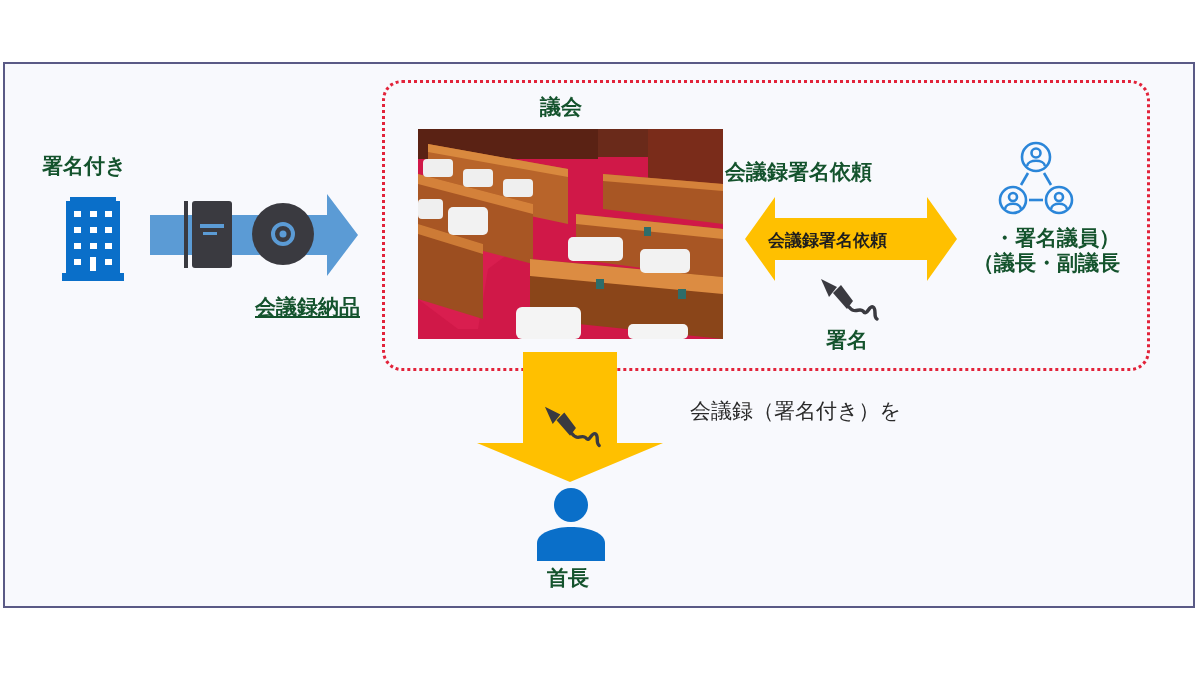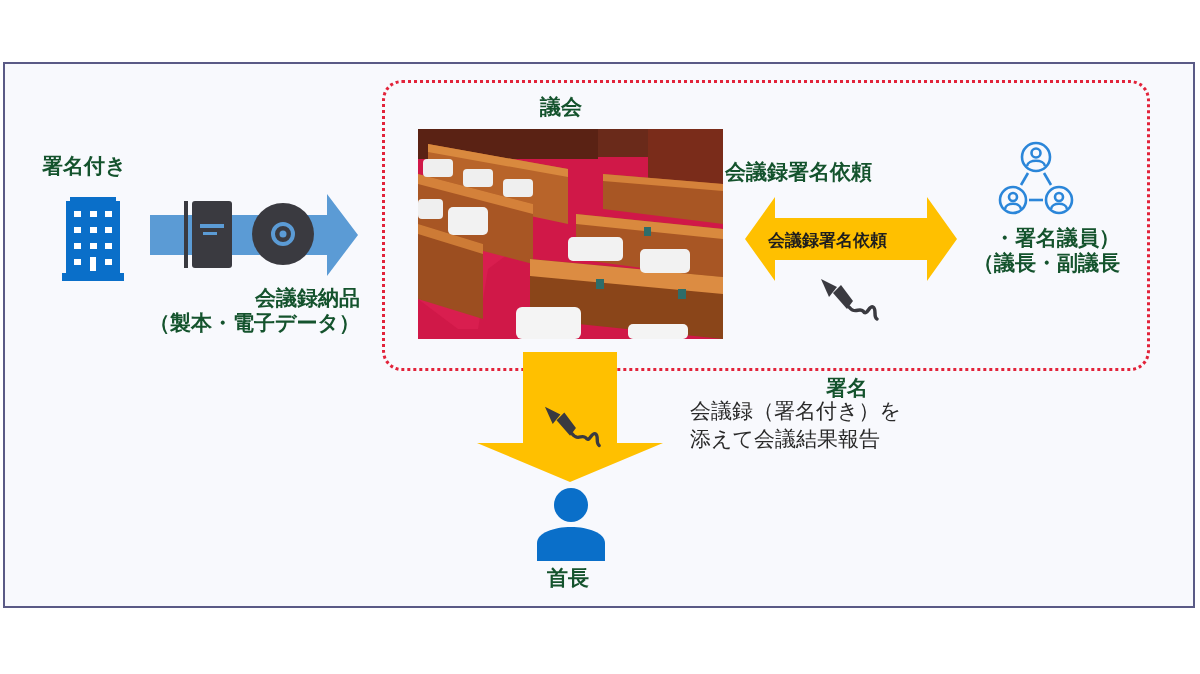--- a/index.html
+++ b/index.html
@@ -4,21 +4,21 @@
 <style>
   html, body { margin:0; padding:0; background:#ffffff; }
   body { width:1200px; height:674px; position:relative; overflow:hidden;
          font-family:"DejaVu Sans", "Liberation Sans", sans-serif; color:#222; }
   .frame { position:absolute; left:3px; top:62px; width:1192px; height:546px;
            border:2px solid #5a5a86; border-right-width:2px; background:#f8f9fd; box-sizing:border-box; }
   .council-box { position:absolute; left:382px; top:80px; width:768px; height:291px;
                  border:3px dotted #e2233a; border-radius:20px; box-sizing:border-box; }
   .abs { position:absolute; }
   .lbl { position:absolute; font-weight:bold; font-size:21px; color:#14532d; white-space:nowrap; text-align:right; line-height:1.2; }
-  .lbl-normal { position:absolute; font-size:21px; color:#2a2a2a; line-height:1.35; white-space:nowrap; }
+  .lbl-normal { position:absolute; font-size:21px; color:#2a2a2a; line-height:1.35; white-space:nowrap;text-align:center; }
   .photo { position:absolute; left:418px; top:129px; width:305px; height:210px; overflow:hidden; }
   .arrow-text { position:absolute; font-weight:bold; font-size:17px; color:#1e1e1e; white-space:nowrap; }
 </style>
 </head>
 <body>
 
 <div class="frame"></div>
 <div class="council-box"></div>
 
 <div class="lbl" style="left:42px; top:154px;">署名付き</div>
@@ -47,23 +47,22 @@
   <rect x="0" y="1" width="4" height="67" fill="#3a3a40"></rect>
   <rect x="8" y="1" width="40" height="67" rx="3" fill="#3a3a40"></rect>
   <rect x="16" y="24" width="24" height="4" fill="#5b9bd5"></rect>
   <rect x="19" y="32" width="14" height="3" fill="#5b9bd5"></rect>
 </svg>
 <svg class="abs" style="left:251px; top:202px;" width="64" height="64" viewBox="0 0 64 64">
   <circle cx="32" cy="32" r="31" fill="#3a3a40"></circle>
   <circle cx="32" cy="32" r="10" fill="none" stroke="#5b9bd5" stroke-width="4"></circle>
   <circle cx="32" cy="32" r="3.5" fill="#5b9bd5"></circle>
 </svg>
-<div class="lbl" style="left:140px; top:286px; width:220px;">
+<div class="lbl" style="left:140px; top:295px; width:220px;text-decoration:underline;">
   <div>会議録納品</div>
-  <div style="margin-left:-6px;">（製本・電子データ）</div>
 </div>
 
 <div class="lbl" style="left:540px; top:95px;">議会</div>
 <div class="photo">
   <svg width="305" height="210" viewBox="0 0 305 210">
     <rect width="305" height="210" fill="#d01848"></rect>
     <rect x="0" y="0" width="305" height="28" fill="#6a2a1a"></rect>
     <rect x="0" y="0" width="180" height="30" fill="#5a2214"></rect>
     <rect x="230" y="0" width="75" height="55" fill="#7a2c1a"></rect>
     <path d="M0 60 L0 170 L40 200 L60 200 L70 140 L110 110 Z" fill="#d91e4f"></path>
@@ -103,21 +102,21 @@
 <svg class="abs" style="left:745px; top:196px;" width="212" height="86" viewBox="0 0 212 86">
   <path d="M0 43 L30 1 V22 H182 V1 L212 43 L182 85 V64 H30 V85 Z" fill="#ffc000"></path>
 </svg>
 <div class="arrow-text" style="left:768px; top:229px;">会議録署名依頼</div>
 
 <svg class="abs" style="left:819px; top:277px;" width="64" height="46" viewBox="0 0 64 46">
   <path d="M2 2 L18 10 L10 20 Z" fill="#3a3a40"></path>
   <path d="M14 16 L22 8 L34 24 L28 32 Z" fill="#3a3a40"></path>
   <path d="M30 30 C36 38, 40 30, 44 34 C48 40, 50 28, 54 30 C58 32, 54 40, 58 42" stroke="#3a3a40" stroke-width="3.5" fill="none" stroke-linecap="round"></path>
 </svg>
-<div class="lbl" style="left:826px; top:328px;margin-top:48px;">署名</div>
+<div class="lbl" style="left:826px; top:328px;">署名</div>
 
 <svg class="abs" style="left:997px; top:140px;" width="80" height="76" viewBox="0 0 80 76">
   <g fill="none" stroke="#2b86d9" stroke-width="2.6">
     <circle cx="39" cy="17" r="14"></circle>
     <circle cx="16" cy="60" r="13"></circle>
     <circle cx="62" cy="60" r="13"></circle>
     <line x1="31" y1="33" x2="24" y2="45"></line>
     <line x1="47" y1="33" x2="54" y2="45"></line>
     <line x1="32" y1="60" x2="46" y2="60"></line>
     <circle cx="39" cy="13" r="4.5"></circle>
@@ -136,20 +135,19 @@
 <svg class="abs" style="left:477px; top:352px;" width="188" height="132" viewBox="0 0 188 132">
   <path d="M46 0 H140 V91 H186 L93 130 L0 91 H46 Z" fill="#ffc000"></path>
 </svg>
 <svg class="abs" style="left:543px; top:404px;" width="62" height="46" viewBox="0 0 64 46">
   <path d="M2 2 L18 10 L10 20 Z" fill="#3a3a40"></path>
   <path d="M14 16 L22 8 L34 24 L28 32 Z" fill="#3a3a40"></path>
   <path d="M30 30 C36 38, 40 30, 44 34 C48 40, 50 28, 54 30 C58 32, 54 40, 58 42" stroke="#3a3a40" stroke-width="3.5" fill="none" stroke-linecap="round"></path>
 </svg>
 <div class="lbl-normal" style="left:690px; top:397px;">
   <div>会議録（署名付き）を</div>
-  <div>添えて会議結果報告</div>
 </div>
 
 <svg class="abs" style="left:536px; top:487px;" width="70" height="74" viewBox="0 0 70 74">
   <circle cx="35" cy="18" r="17" fill="#0a6fc9"></circle>
   <path d="M1 74 V56 C1 46, 18 40, 35 40 C52 40, 69 46, 69 56 V74 Z" fill="#0a6fc9"></path>
 </svg>
 <div class="lbl" style="left:547px; top:566px;">首長</div>
 
 </body></html>

